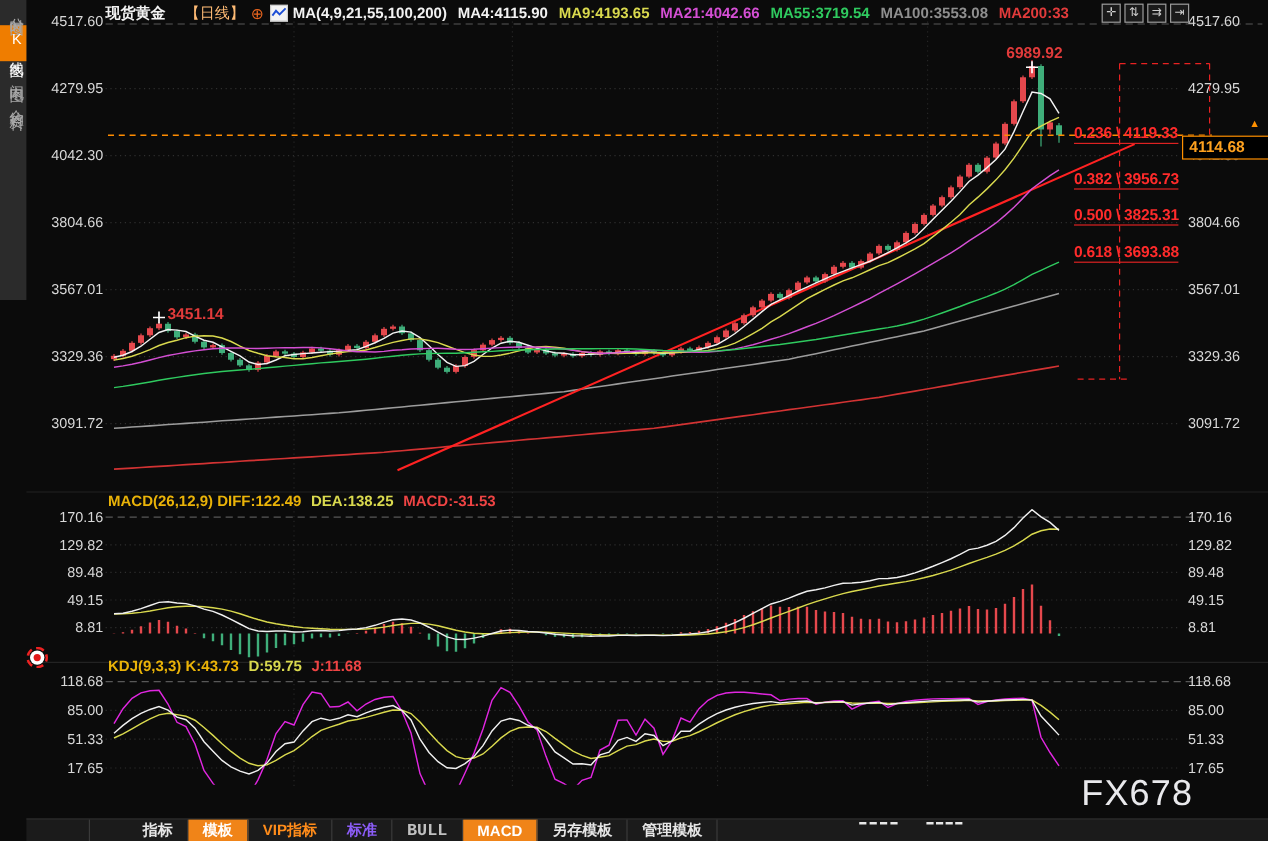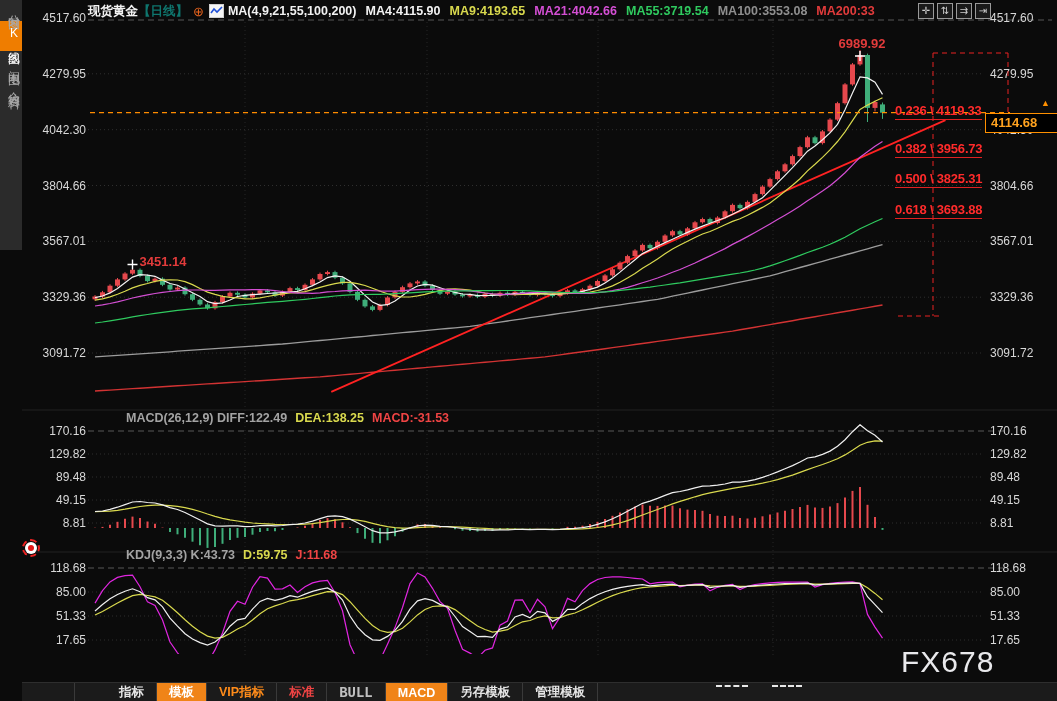--- a/index.html
+++ b/index.html
@@ -7,58 +7,58 @@
        font-family:"Liberation Sans",sans-serif;-webkit-font-smoothing:antialiased;}
   
   #sidebar{position:absolute;left:0;top:0;width:22px;height:250px;background:#2b2b2b;z-index:6;}
   .side-item{writing-mode:vertical-rl;text-orientation:upright;width:22px;color:#a8a8a8;
        font-size:12px;letter-spacing:2px;padding:5px 0;text-align:center;margin-bottom:5px;cursor:pointer;}
   .side-item.active{background:#ef7d00;color:#fff;}
   
   #topbar{position:absolute;left:22px;top:0;right:0;height:22px;z-index:5;font-size:12.5px;
        display:flex;align-items:center;white-space:nowrap;}
   #topbar .sym{color:#f2f2f2;font-weight:bold;margin-left:66px;}
-  #topbar .period{color:#0f766e;font-weight:bold;margin-left:0;}
+  #topbar .period{color:#fdba74;font-weight:normal;margin-left:16px;}
   #topbar .plus-ico{color:#e8641e;font-size:13px;margin:0 5px;cursor:pointer;}
   .chart-ico{display:inline-block;width:13px;height:12px;background:#f4f4f4;border:1px solid #cfcfcf;
        margin-right:4px;position:relative;cursor:pointer;}
   .chart-ico svg{position:absolute;left:0;top:0;}
   .ma-item{margin-right:9px;font-weight:bold;}
   #tr-icons{position:absolute;right:66px;top:3px;display:flex;gap:3px;z-index:7;}
   .ticon{width:14px;height:14px;border:1px solid #9a9a9a;background:#1a1a1a;color:#cfcfcf;
        font-size:10px;line-height:13px;text-align:center;cursor:pointer;}
   
   .ovl{position:absolute;z-index:4;}
   .red-label{color:#e23b3b;font-weight:bold;font-size:13px;width:70px;text-align:center;}
   .fib{color:#ff2b2b;font-weight:bold;font-size:13px;white-space:nowrap;
        border-bottom:1.5px solid #dd2222;padding-bottom:1px;letter-spacing:-0.2px;}
   #price-tag{left:985px;top:113px;width:66px;height:18px;border:1px solid #ff9000;background:#000;
        color:#ffa21f;font-weight:bold;font-size:13px;line-height:18px;padding-left:5px;z-index:8;}
   #tag-arrow{left:1041px;top:98px;color:#ff9000;font-size:9px;z-index:8;}
   .panel-hdr{font-size:12.5px;font-weight:bold;white-space:nowrap;}
-  .panel-hdr .w{color:#a3a3a3;margin-left:36px;} .panel-hdr .y{color:#d9d94e;margin-left:8px;} .panel-hdr .m{color:#ef4444;margin-left:8px;}
+  .panel-hdr .w{color:#eab308;} .panel-hdr .y{color:#d9d94e;margin-left:8px;} .panel-hdr .m{color:#ef4444;margin-left:8px;}
   #alert-dot{left:25px;top:542px;width:12px;height:12px;background:#fff;border-radius:50%;
        outline:2px dashed #e22;outline-offset:1px;}
   #alert-dot::after{content:"";position:absolute;left:3px;top:3px;width:6px;height:6px;border-radius:50%;background:#e21818;}
   
   #date-row{position:absolute;left:0;right:0;top:663px;height:19px;background:#0d0d0d;z-index:5;
        border-top:1px solid #262626;}
   #period-lbl{position:absolute;left:33px;top:2px;color:#ff8000;font-weight:bold;font-size:13px;cursor:pointer;}
   #period-lbl .tri{font-size:9px;margin-left:6px;}
   .dtick{position:absolute;top:2px;transform:translateX(-50%);color:#f0f0f0;font-weight:bold;font-size:12.5px;}
   .wdash{position:absolute;top:685px;border-top:2px dashed #e8e8e8;z-index:6;}
   
   #toolbar{position:absolute;left:22px;right:0;top:682px;height:19px;background:#1b1b1b;z-index:5;
        display:flex;align-items:stretch;font-size:12.5px;padding-left:52px;border-top:1px solid #2e2e2e;}
   .tb-item{padding:1px 12px;color:#e6e6e6;border-right:1px solid #3a3a3a;cursor:pointer;
        display:flex;align-items:center;font-weight:bold;}
   .tb-item.first{border-left:1px solid #3a3a3a;padding-left:44px;}
   .tb-item.active-bg{background:#f08418;color:#fff;}
   .tb-item.orange-text{color:#ff8c1a;}
-  .tb-item.dim{color:#ef4444;}
+  .tb-item.dim{color:#8b5cf6;}
   .tb-item.dim-mono{color:#c0c0c0;font-family:"Liberation Mono",monospace;font-size:14px;}
   #watermark{position:absolute;left:901px;top:645px;color:#e9e9ec;font-size:30px;letter-spacing:1px;
        z-index:9;font-family:"Liberation Sans",sans-serif;}
   #chart-svg{position:absolute;left:0;top:0;z-index:1;}
   .axis-label{font:12px "Liberation Sans",sans-serif;fill:#d8d8d8;}
 </style>
 </head>
 <body>
 
 <div id="app">

